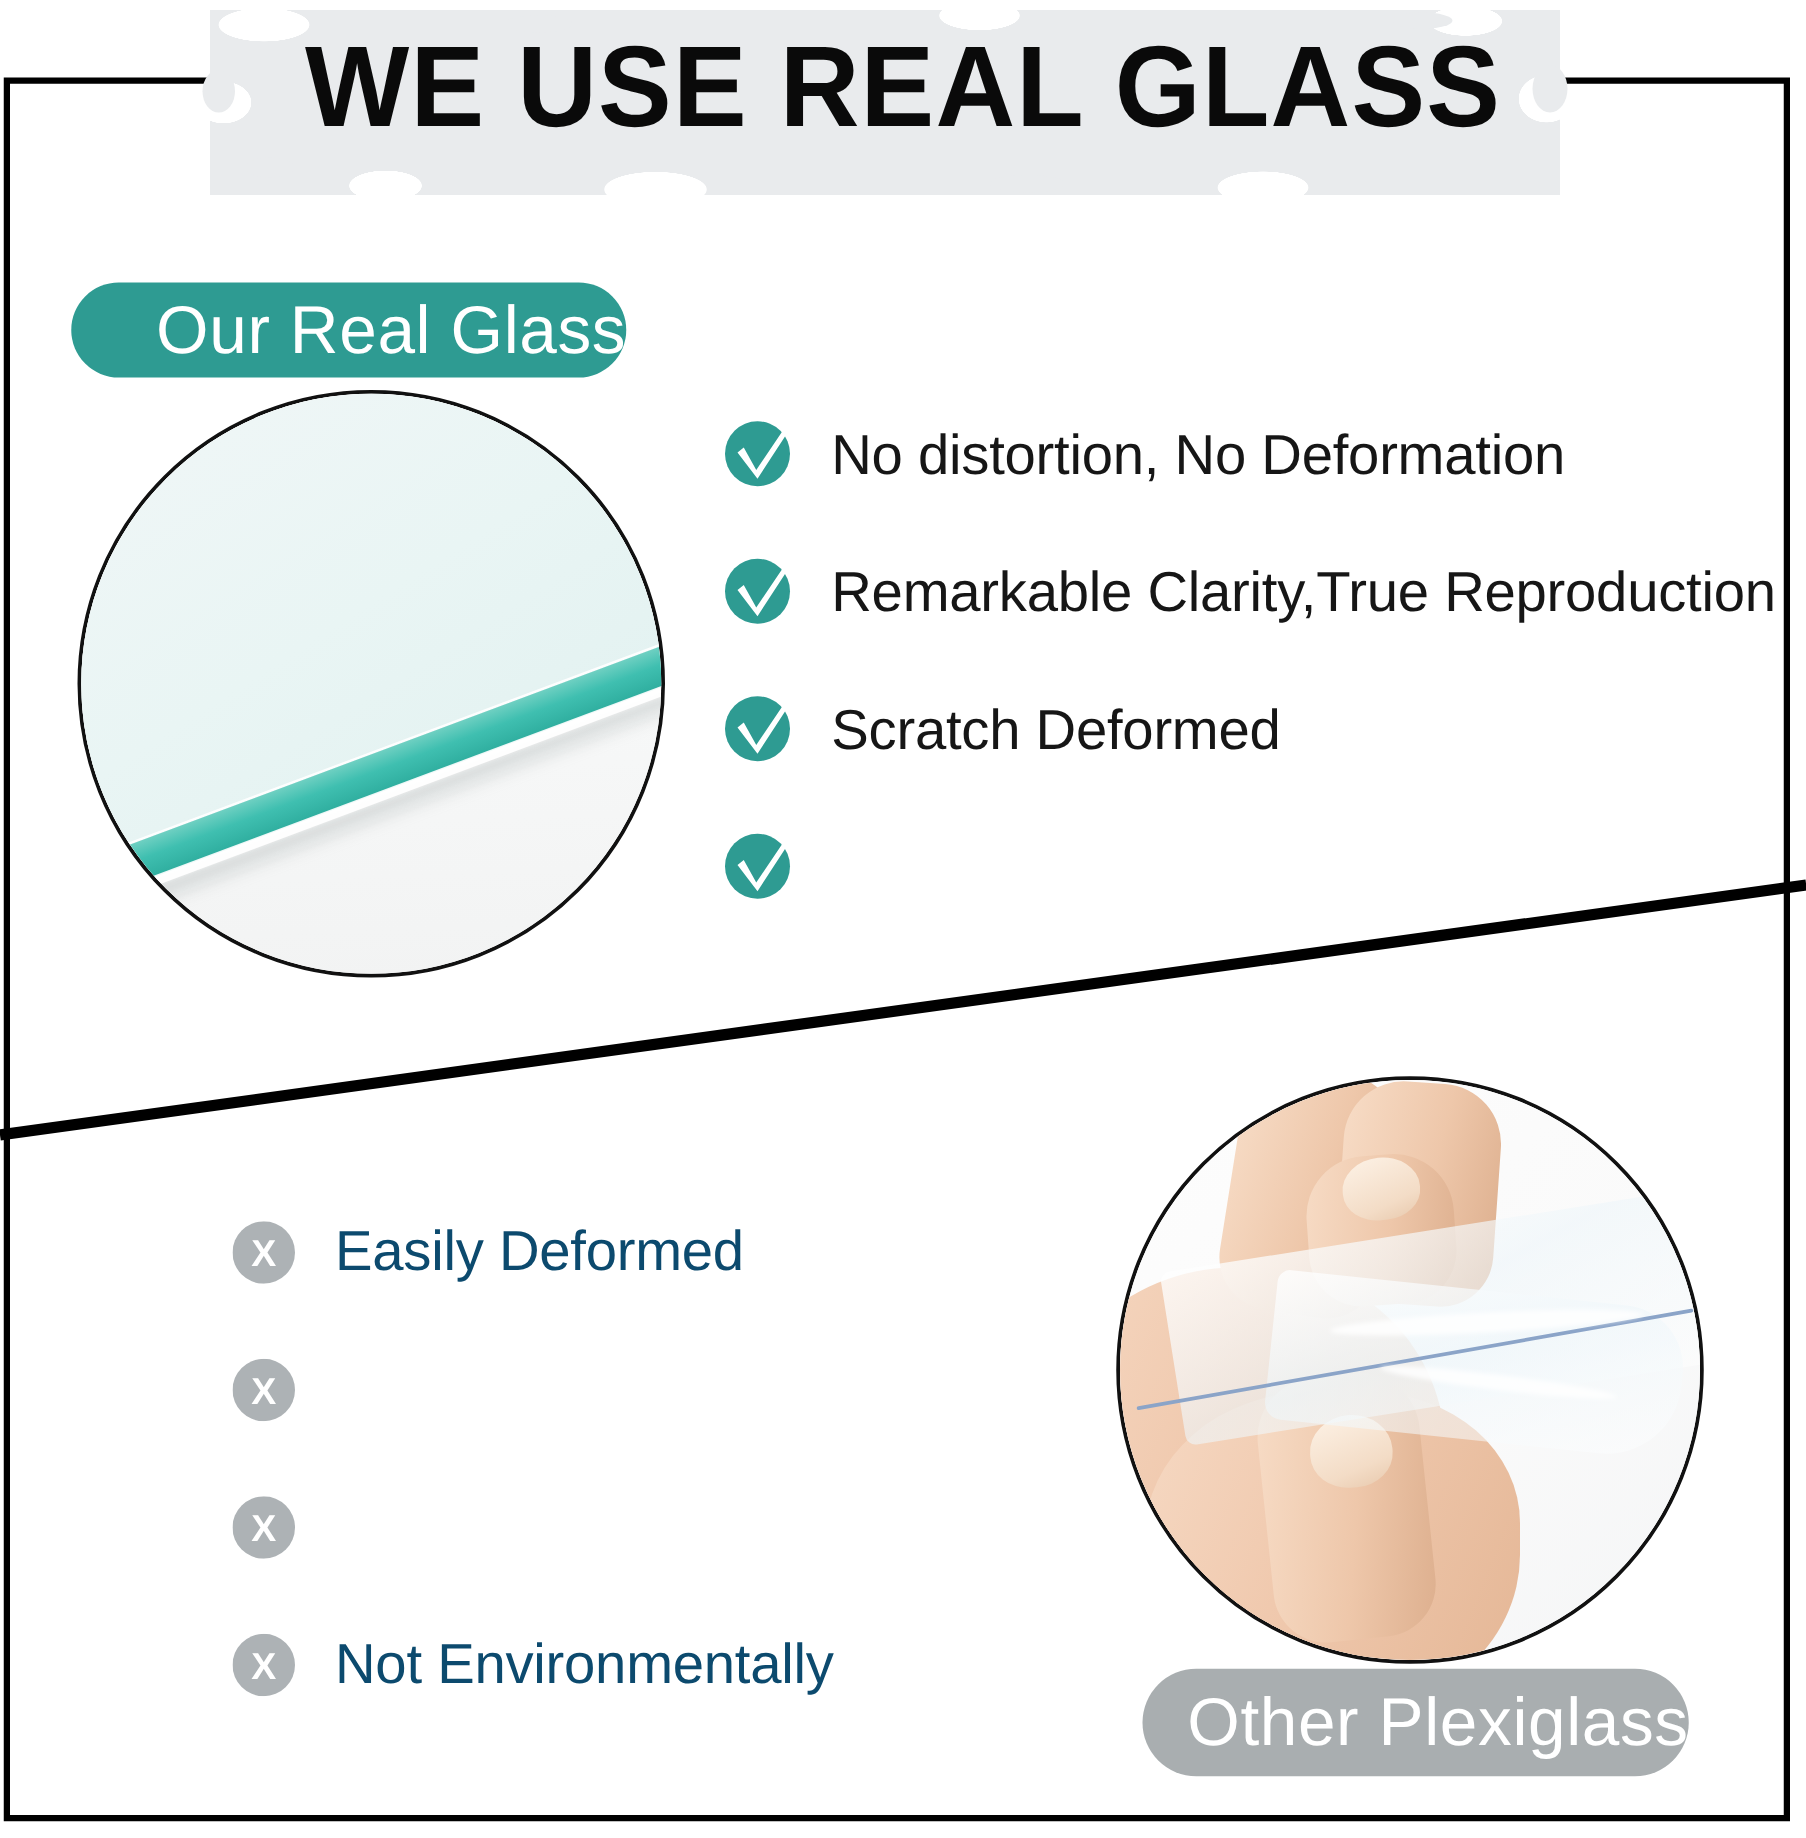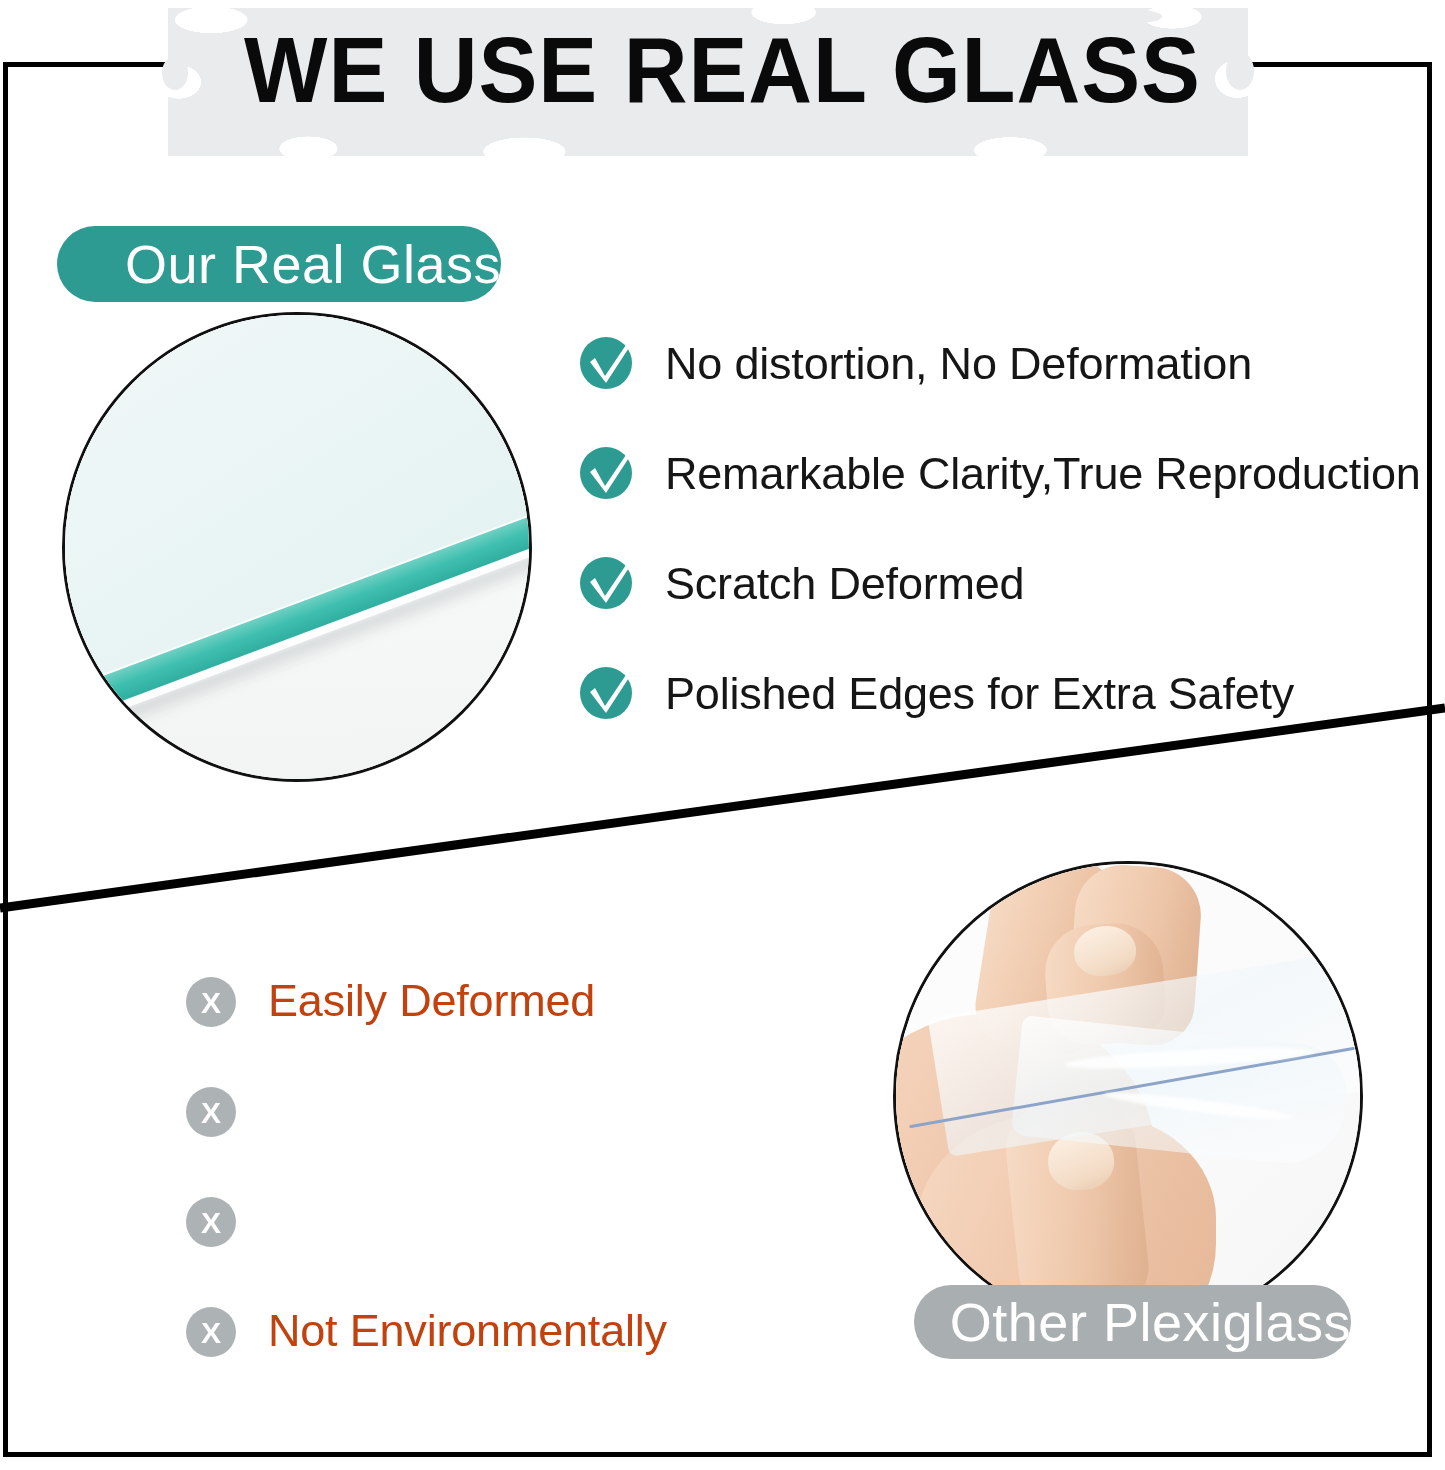--- a/index.html
+++ b/index.html
@@ -112,23 +112,23 @@
   }
   .badge-ours {
     left: 57px;
     top: 226px;
     width: 444px;
     height: 76px;
     background: #2e9b92;
   }
   .badge-other {
     left: 914px;
-    top: 1285px;
+    top: 1335px;
     width: 437px;
-    height: 74px;
+    height: 86px;
     background: #a9aeb0;
   }
 
   
   .photo-circle {
     position: absolute;
     border-radius: 50%;
     border: 3px solid #111111;
     overflow: hidden;
     background: #ffffff;
@@ -279,21 +279,21 @@
     flex: 0 0 auto;
     width: 50px;
     height: 50px;
     margin-top: 5px;
   }
   .x-icon svg { display: block; }
   .x-label {
     margin-left: 32px;
     font-size: 45px;
     line-height: 58px;
-    color: #c2410c;
+    color: #0c4a6e;
     white-space: nowrap;
     letter-spacing: -0.2px;
   }
 </style>
 </head>
 <body>
 
 <div id="infographic">
 
   <div class="frame"></div>
@@ -364,21 +364,20 @@
       <span class="check-label">Scratch Deformed</span>
     </div>
 
     <div class="check-item">
       <span class="check-icon">
         <svg width="56" height="58" viewBox="0 0 56 58" xmlns="http://www.w3.org/2000/svg">
           <circle cx="26" cy="29" r="26" fill="#2e9b92"></circle>
           <path d="M10 28 L15 24 L25 42 L52 2 L54 6 L26 49 Z" fill="#ffffff"></path>
         </svg>
       </span>
-      <span class="check-label">Polished Edges for Extra Safety</span>
     </div>
 
   </div>
 
   <div class="x-list">
 
     <div class="x-item">
       <span class="x-icon">
         <svg width="50" height="50" viewBox="0 0 50 50" xmlns="http://www.w3.org/2000/svg">
           <circle cx="25" cy="25" r="25" fill="#adb2b5"></circle>

